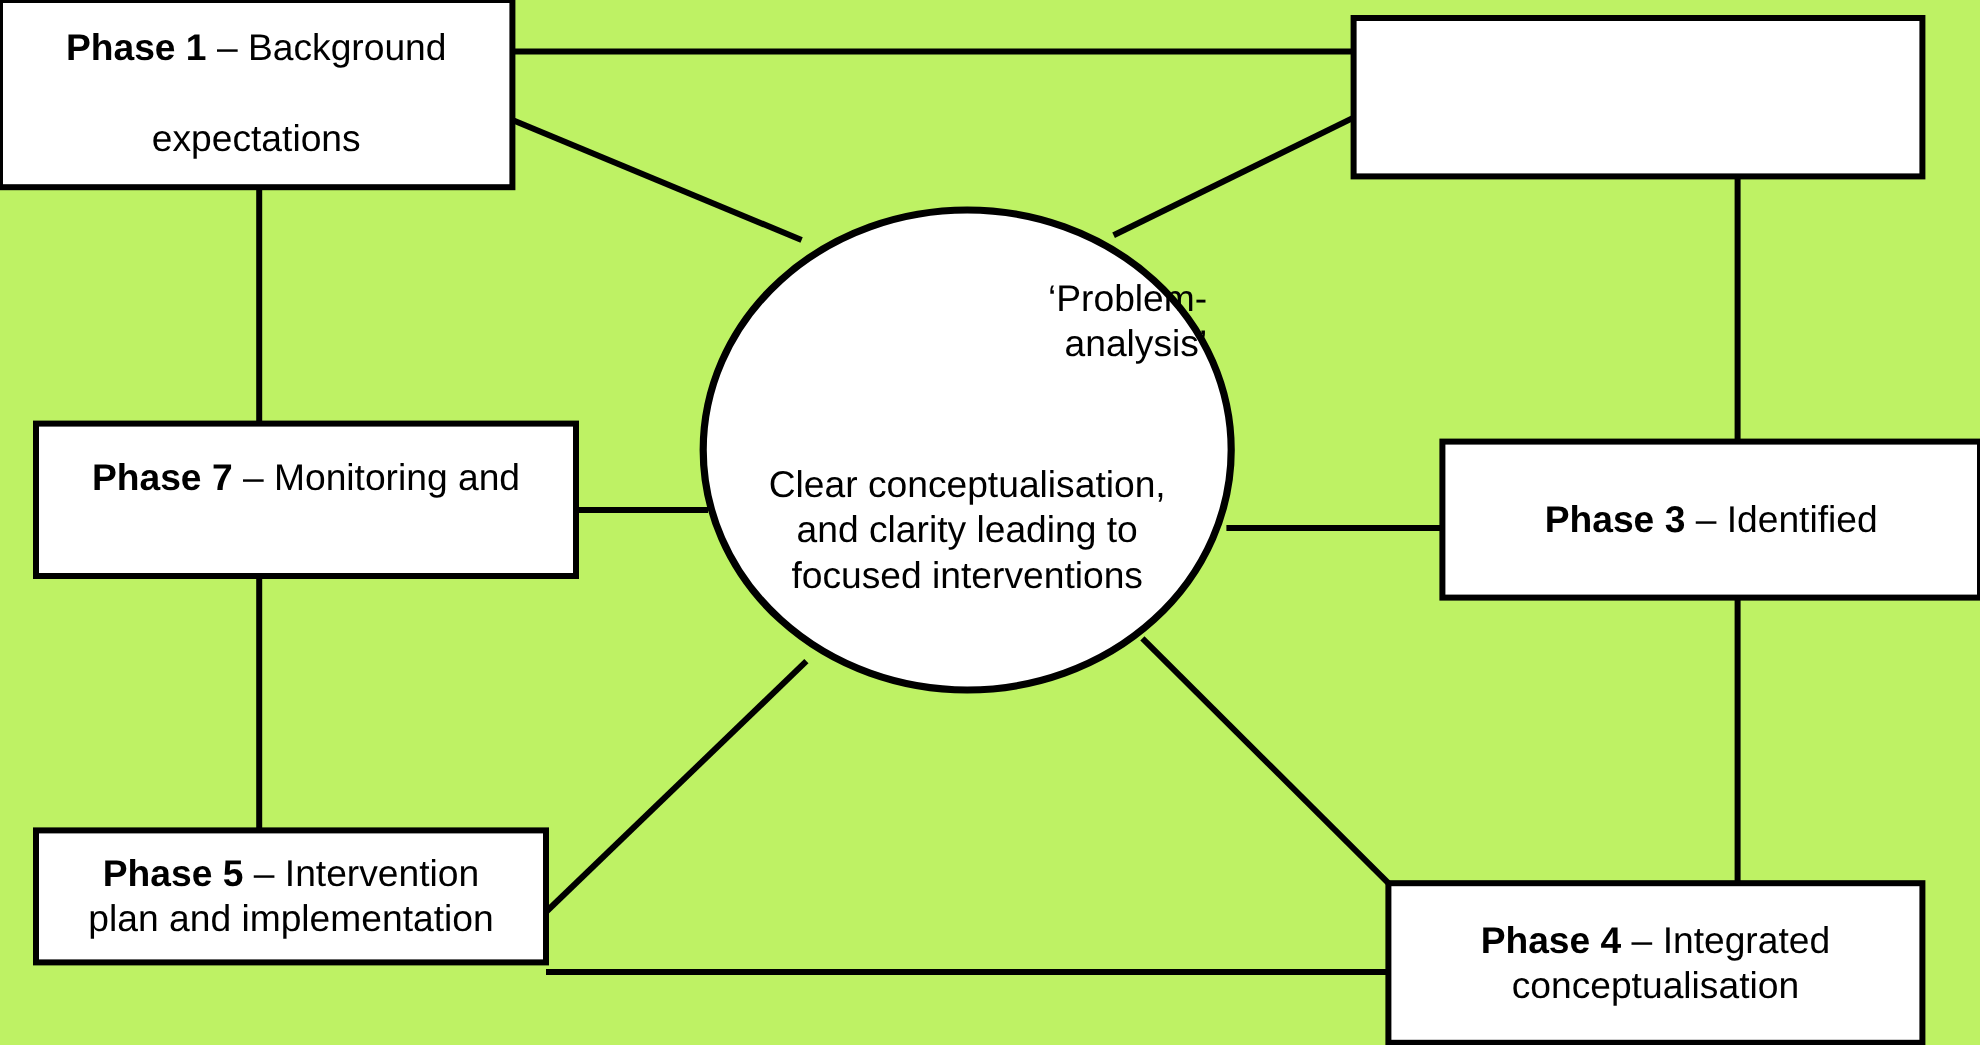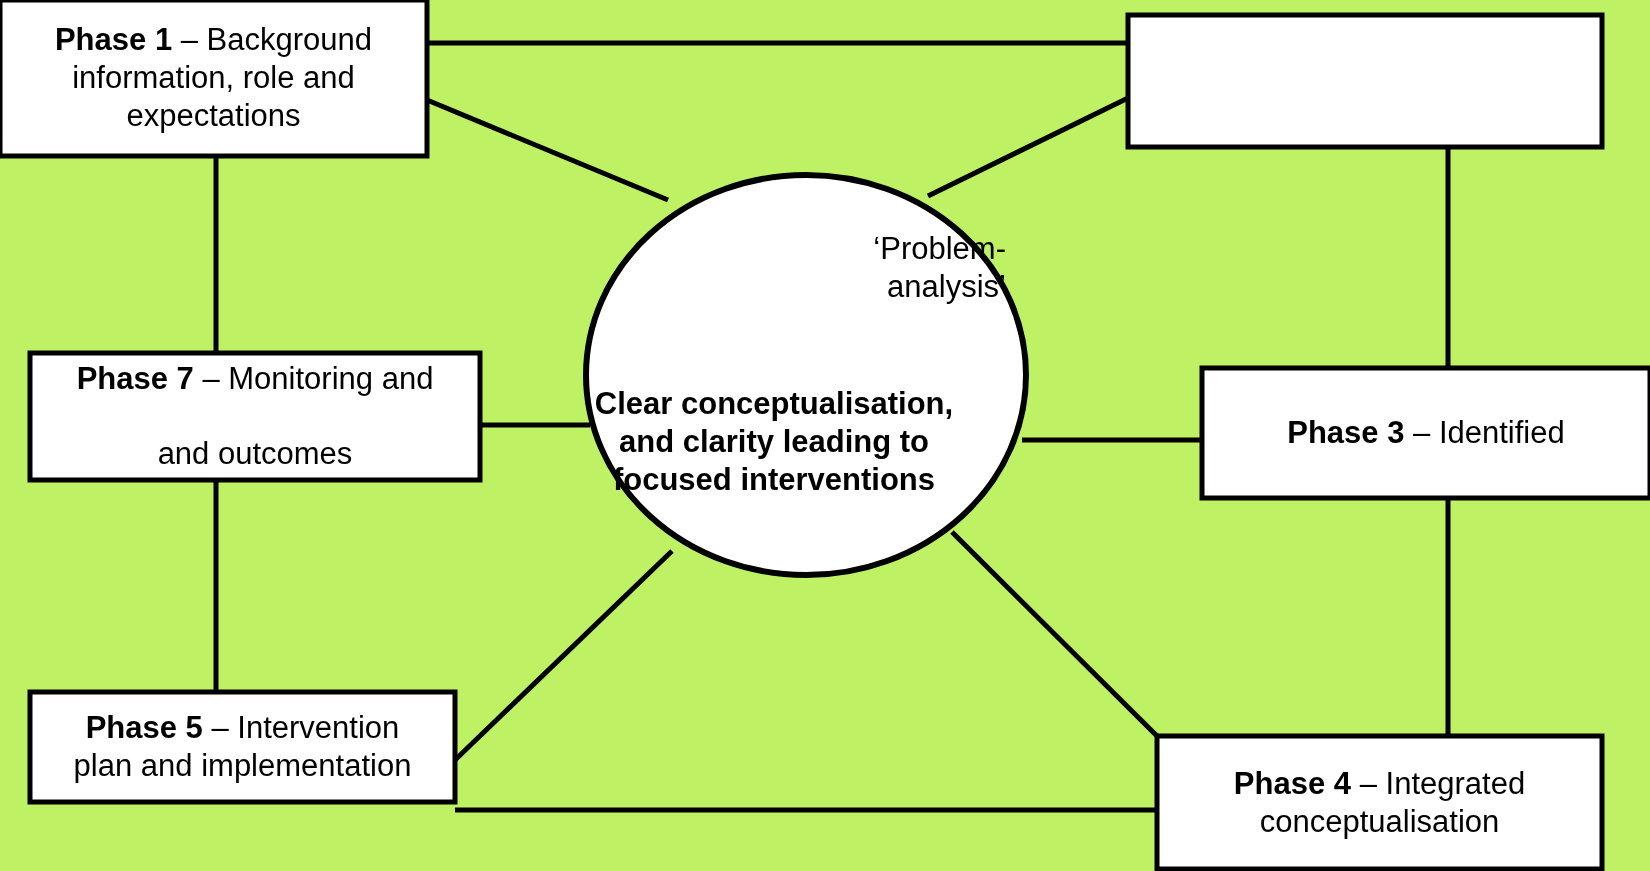--- a/index.html
+++ b/index.html
@@ -95,21 +95,21 @@
       <rect x="1202" y="368" width="448" height="130"></rect>
       <rect x="1157" y="736" width="445" height="133"></rect>
       <rect x="30" y="692" width="425" height="110"></rect>
       <rect x="30" y="353" width="450" height="127"></rect>
     </g>
   </svg>
 
   <div class="phase-box-text" style="left:0px; top:0px; width:427px; height:156px;">
     <div>
       <span class="lbl">Phase 1</span><span> – </span><span>Background</span><br>
-      <span>information, role and</span><br>
+      <br>
       <span>expectations</span>
     </div>
   </div>
 
 
   <div class="phase-box-text" style="left:1202px; top:368px; width:448px; height:130px;">
     <div>
       <span class="lbl">Phase 3</span><span> – </span><span>Identified</span><br>
     </div>
   </div>
@@ -125,28 +125,27 @@
     <div>
       <span class="lbl">Phase 5</span><span> – </span><span>Intervention</span><br>
       <span>plan and implementation</span>
     </div>
   </div>
 
   <div class="phase-box-text" style="left:30px; top:353px; width:450px; height:127px;">
     <div>
       <span class="lbl">Phase 7</span><span> – </span><span>Monitoring and</span><br>
       <br>
-      <span>and outcomes</span>
     </div>
   </div>
 
   <div class="center-title" style="left:606px; top:230px; width:400px;">
     <span>‘Problem-</span><br>
     <span>analysis’</span>
   </div>
 
-  <div class="center-text" style="left:564px; top:385px; width:420px;font-weight:bold;">
+  <div class="center-text" style="left:596px; top:385px; width:420px;">
     <span>Clear conceptualisation,</span><br>
     <span>and clarity leading to</span><br>
     <span>focused interventions</span>
   </div>
 
 </div>
 
 </body></html>

